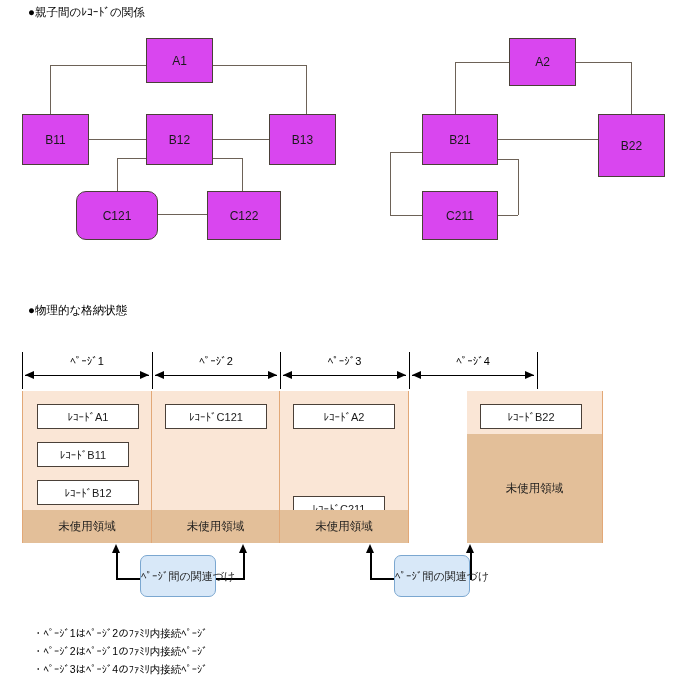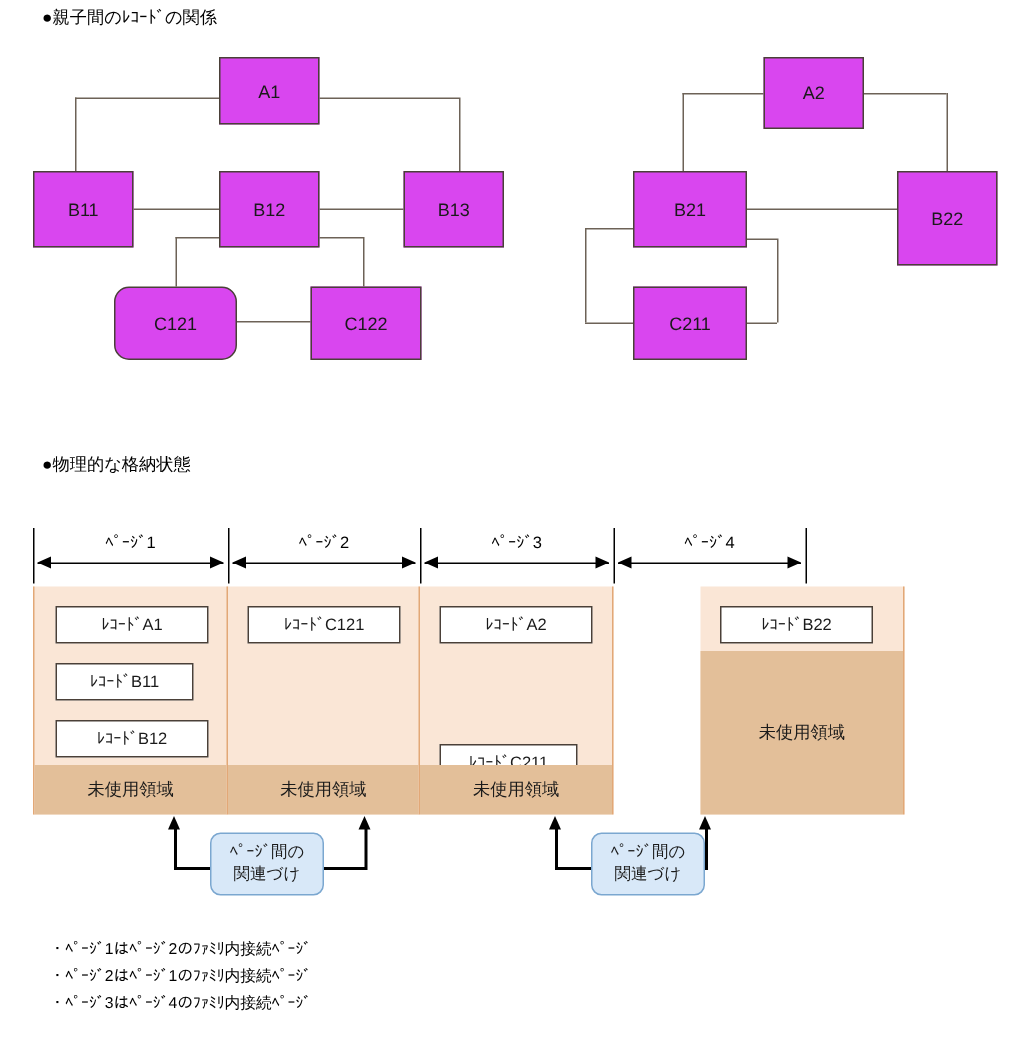--- a/index.html
+++ b/index.html
@@ -126,23 +126,21 @@
   }
 
   
   .callout {
     position: absolute;
     background: #d8e8f8;
     border: 1px solid #7ba7d0;
     border-radius: 7px;
     box-sizing: border-box;
     display: flex;
-    flex-direction: column;
     align-items: center;
-    justify-content: center;
     font-size: 11px;
     line-height: 15px;
     color: #1a1a1a;
     z-index: 3;
     white-space: nowrap;
   }
   .link-line { position: absolute; background: #000; }
   .link-line.h { height: 1.5px; }
   .link-line.v { width: 1.5px; }
   .link-arrow {

